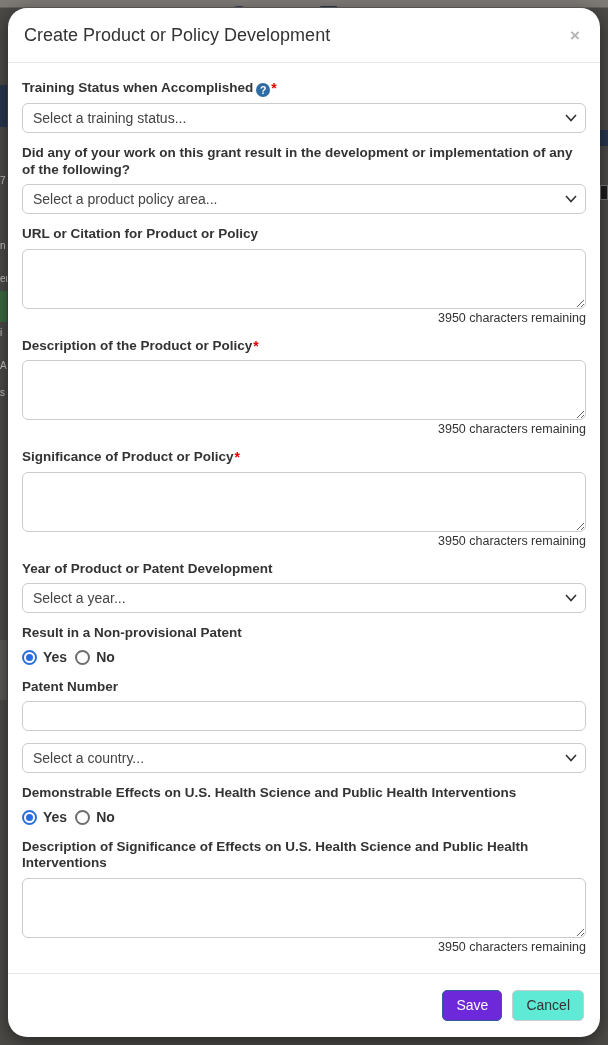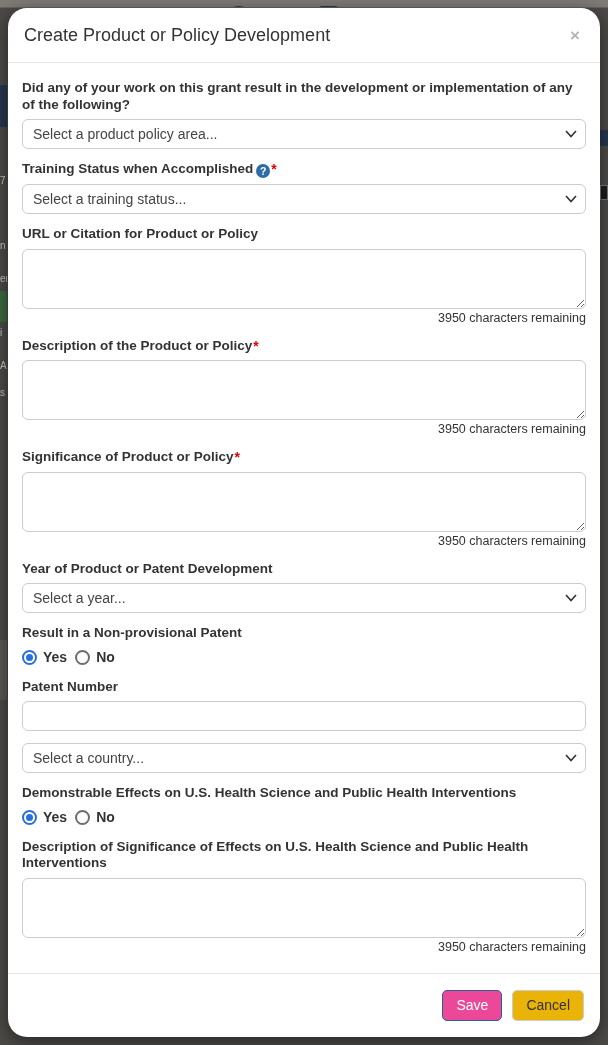--- a/index.html
+++ b/index.html
@@ -107,22 +107,22 @@
   .radio-label { font-size: 14px; font-weight: bold; color: #333; margin-right: 8px; }
 
   .modal-footer {
     flex: 0 0 auto; border-top: 1px solid #e5e5e5;
     padding: 16px; display: flex; justify-content: flex-end; gap: 10px;
   }
   .btn {
     font-family: "Liberation Sans", sans-serif; font-size: 14px;
     padding: 6px 13px; border-radius: 5px; cursor: pointer; line-height: 17px;
   }
-  .btn-save { background: #ec4899; border: 1px solid #2e5f99; color: #ffffff; }
-  .btn-cancel { background: #eab308; border: 1px solid #cccccc; color: #333333; }
+  .btn-save { background: #6d28d9; border: 1px solid #2e5f99; color: #ffffff; }
+  .btn-cancel { background: #5eead4; border: 1px solid #cccccc; color: #333333; }
 </style>
 </head>
 <body>
 
 <div>
   <div class="bg-topbar">
     <div class="bg-apptitle">CareerTrac</div>
   </div>
   <div class="bg-frag blk-navy" style="left:0;top:85px;width:7px;height:42px;"></div>
   <div class="bg-left-text" style="top:176px;">7</div>
@@ -140,36 +140,36 @@
 <div class="modal">
 
   <div class="modal-header">
     <div class="modal-title">Create Product or Policy Development</div>
     <button class="modal-close">×</button>
   </div>
 
   <div class="modal-body">
 
     <div class="form-group">
+      <label class="field-label"><span>Training Status when Accomplished</span><span class="help-icon">?</span><span class="req">*</span></label>
+      <div class="select-wrap">
+        <select class="form-select">
+          <option>Select a training status...</option>
+        </select>
+        <svg class="chevron" width="12" height="8" viewBox="0 0 12 8">
+            <path d="M1 1 L6 6.5 L11 1" fill="none" stroke="#333" stroke-width="1.6"></path>
+          </svg>
+      </div>
+    </div>
+
+    <div class="form-group">
       <label class="field-label">Did any of your work on this grant result in the development or implementation of any of the following?</label>
       <div class="select-wrap">
         <select class="form-select">
           <option>Select a product policy area...</option>
-        </select>
-        <svg class="chevron" width="12" height="8" viewBox="0 0 12 8">
-            <path d="M1 1 L6 6.5 L11 1" fill="none" stroke="#333" stroke-width="1.6"></path>
-          </svg>
-      </div>
-    </div>
-
-    <div class="form-group">
-      <label class="field-label"><span>Training Status when Accomplished</span><span class="help-icon">?</span><span class="req">*</span></label>
-      <div class="select-wrap">
-        <select class="form-select">
-          <option>Select a training status...</option>
         </select>
         <svg class="chevron" width="12" height="8" viewBox="0 0 12 8">
             <path d="M1 1 L6 6.5 L11 1" fill="none" stroke="#333" stroke-width="1.6"></path>
           </svg>
       </div>
     </div>
 
     <div class="form-group">
       <label class="field-label">URL or Citation for Product or Policy</label>
       <textarea class="form-textarea" style=""></textarea>

